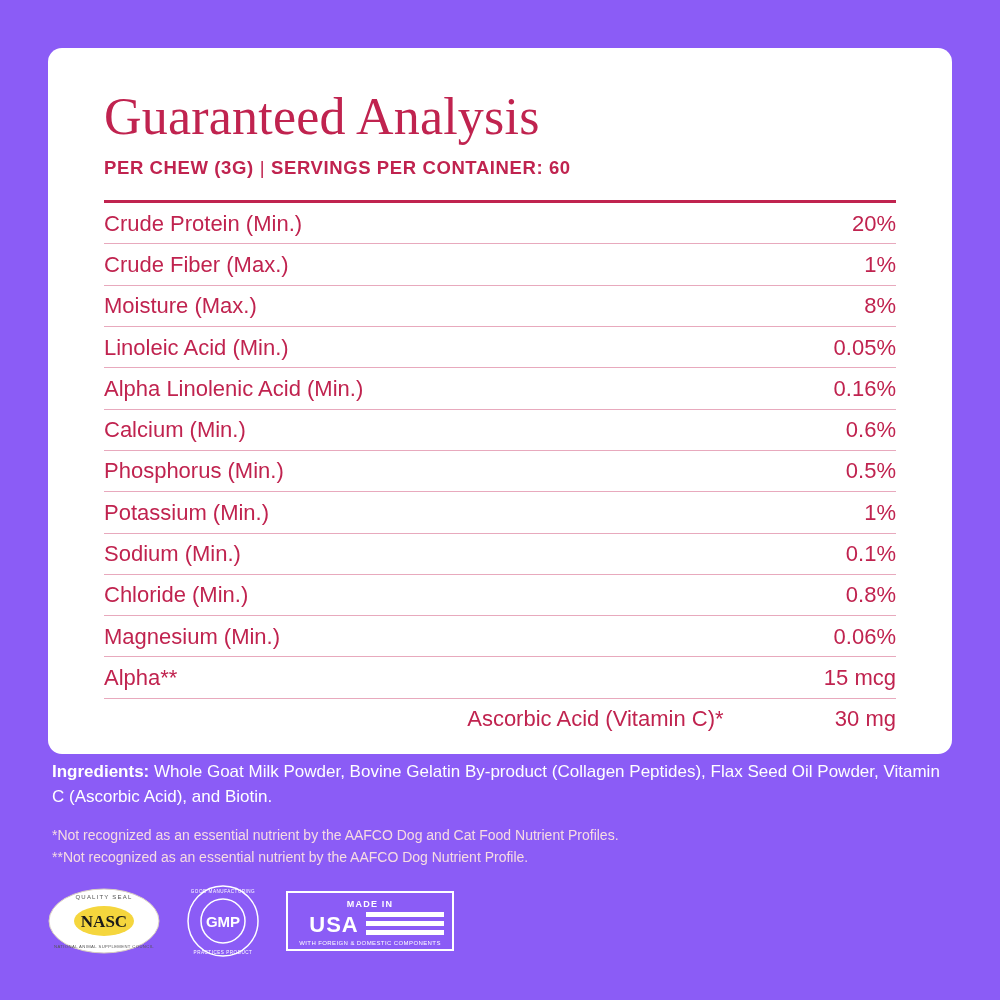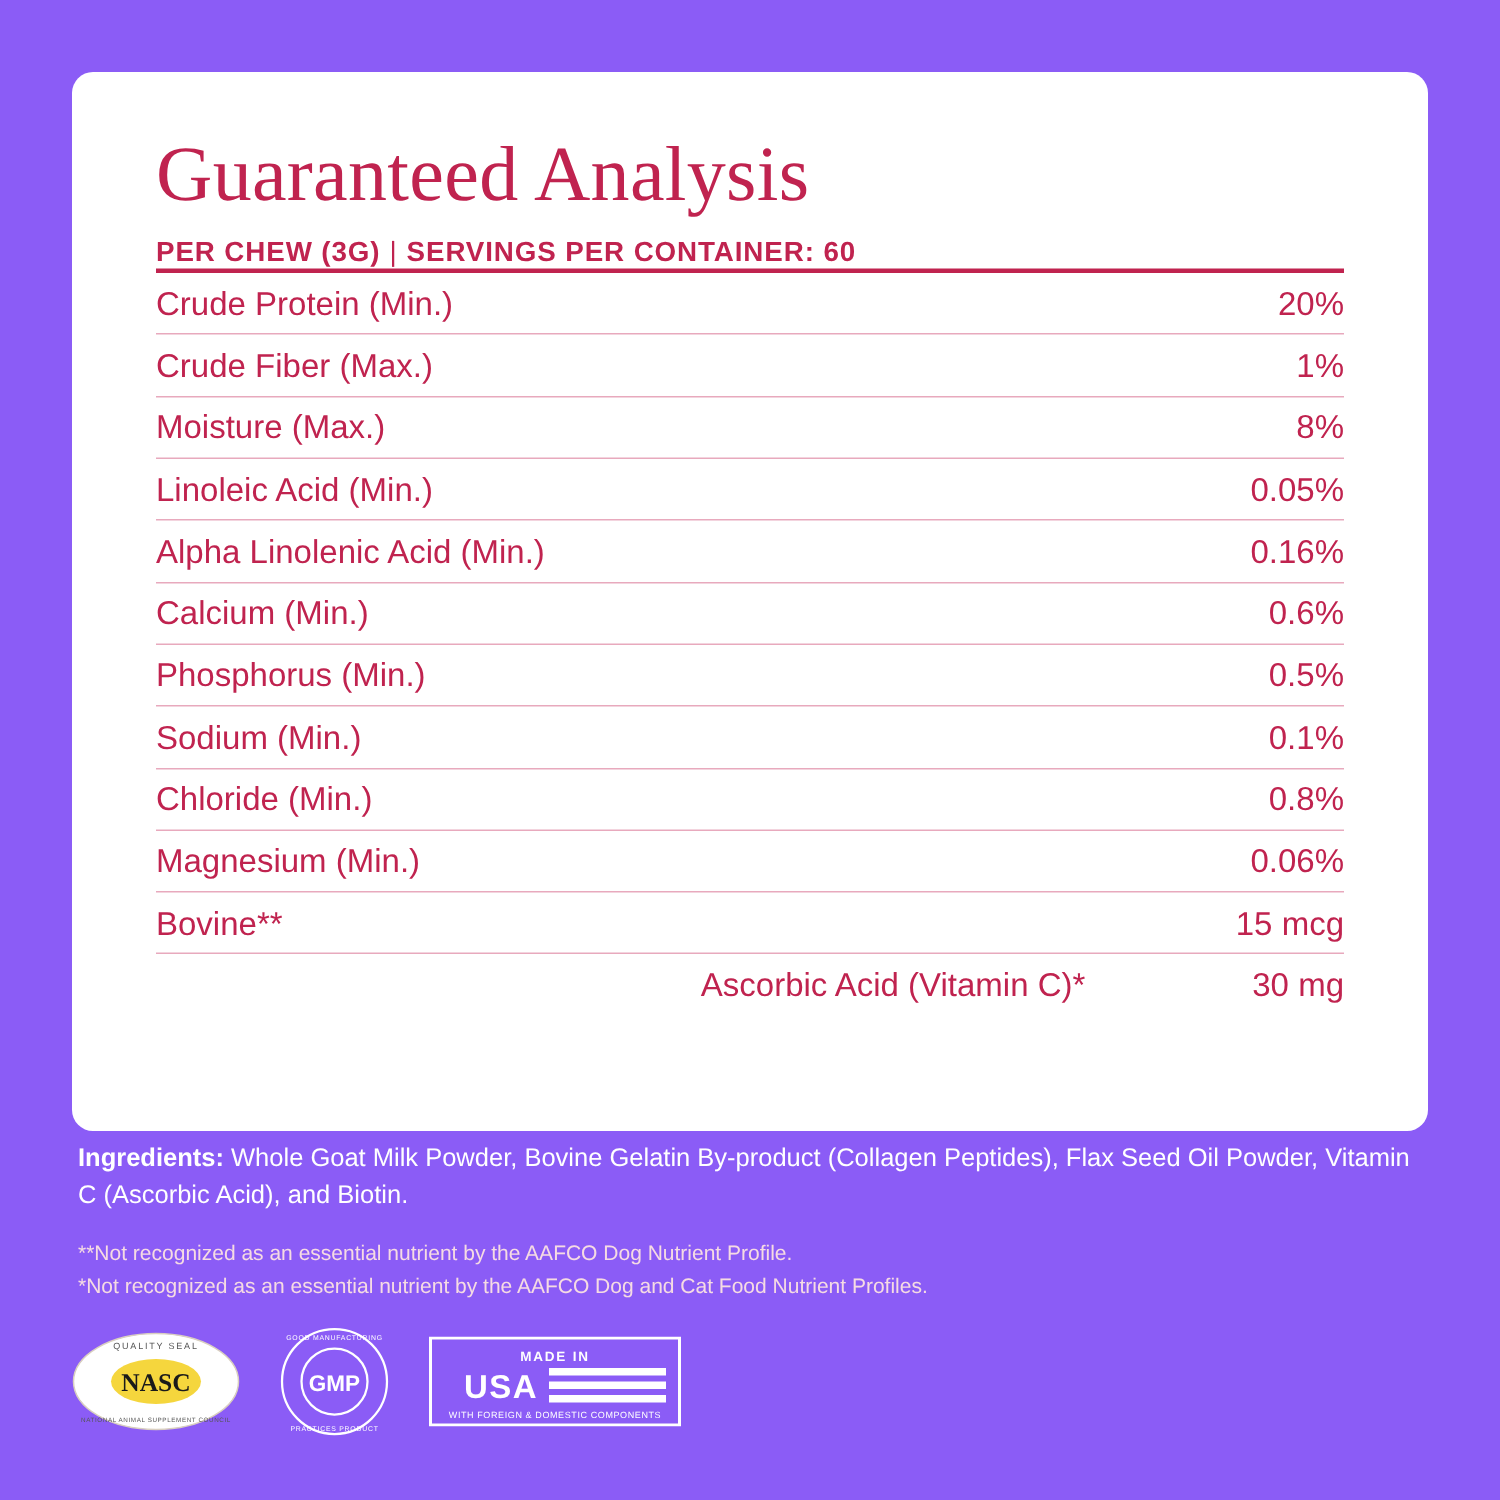--- a/index.html
+++ b/index.html
@@ -34,21 +34,21 @@
     letter-spacing: 0.2px;
     line-height: 1.1;
     margin-bottom: 12px;
   }
 
   .subtitle {
     font-size: 18.5px;
     font-weight: 700;
     color: #c0234f;
     letter-spacing: 0.6px;
-    margin-bottom: 0;
+    margin-bottom: 21px;
   }
   .subtitle .sep { font-weight: 400; padding: 0 6px; }
 
   .rule-top {
     height: 3px;
     background: #c0234f;
     width: 100%;
     margin-bottom: 0;
   }
 
@@ -143,50 +143,54 @@
         </tr>
         <tr>
           <td class="nutrient">Calcium (Min.)</td>
           <td class="value">0.6%</td>
         </tr>
         <tr>
           <td class="nutrient">Phosphorus (Min.)</td>
           <td class="value">0.5%</td>
         </tr>
         <tr>
+          <td class="nutrient">Potassium (Min.)</td>
+          <td class="value">1%</td>
+        </tr>
+        <tr>
           <td class="nutrient">Sodium (Min.)</td>
           <td class="value">0.1%</td>
         </tr>
         <tr>
           <td class="nutrient">Chloride (Min.)</td>
           <td class="value">0.8%</td>
         </tr>
         <tr>
           <td class="nutrient">Magnesium (Min.)</td>
           <td class="value">0.06%</td>
         </tr>
         <tr>
-          <td class="nutrient">Bovine**</td>
+          <td class="nutrient">Alpha**</td>
           <td class="value">15 mcg</td>
         </tr>
         <tr>
           <td class="nutrient">Ascorbic Acid (Vitamin C)*</td>
           <td class="value">30 mg</td>
         </tr>
       </tbody>
     </table>
   </div>
 
   <div class="below">
     <div class="ingredients">
       <b>Ingredients:</b><span> Whole Goat Milk Powder, Bovine Gelatin By-product (Collagen Peptides), Flax Seed Oil Powder, Vitamin C (Ascorbic Acid), and Biotin.</span>
     </div>
     <div class="footnotes">
+      <div>*Not recognized as an essential nutrient by the AAFCO Dog and Cat Food Nutrient Profiles.</div>
       <div>**Not recognized as an essential nutrient by the AAFCO Dog Nutrient Profile.</div>
-      <div>*Not recognized as an essential nutrient by the AAFCO Dog and Cat Food Nutrient Profiles.</div>
     </div>
   </div>
 
   <div class="seals">
 
     <svg class="seal-nasc" viewBox="0 0 112 66">
       <ellipse cx="56" cy="33" rx="55" ry="32" fill="#ffffff" stroke="#d9cfc0" stroke-width="1"></ellipse>
       <ellipse cx="56" cy="33" rx="30" ry="15" fill="#f5d63d"></ellipse>
       <text x="56" y="39" text-anchor="middle" font-family="Liberation Serif, serif" font-size="17" font-weight="700" fill="#1a1a1a">NASC</text>
       <text x="56" y="11" text-anchor="middle" font-family="Liberation Sans, sans-serif" font-size="6" letter-spacing="1.2" fill="#555">QUALITY SEAL</text>

